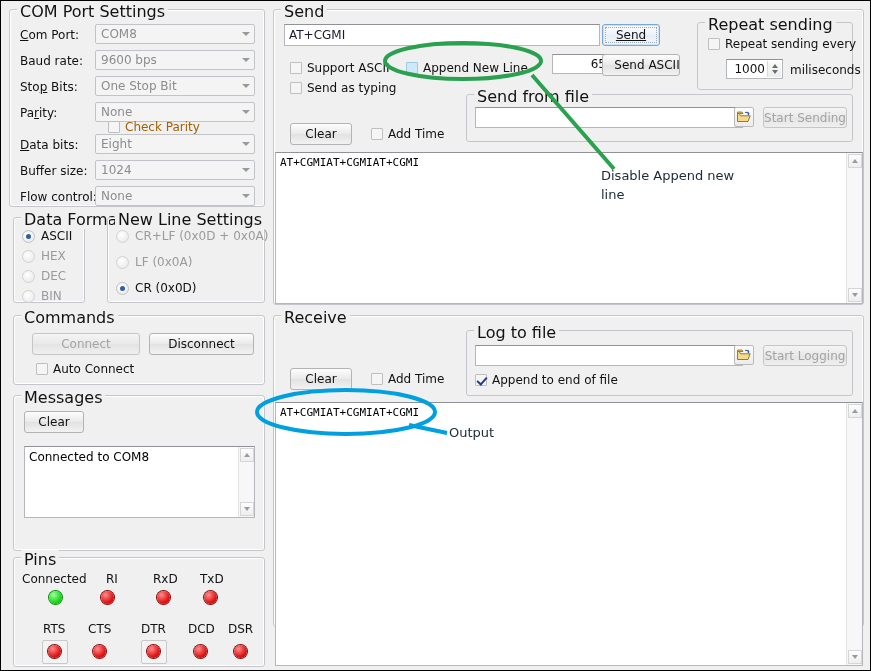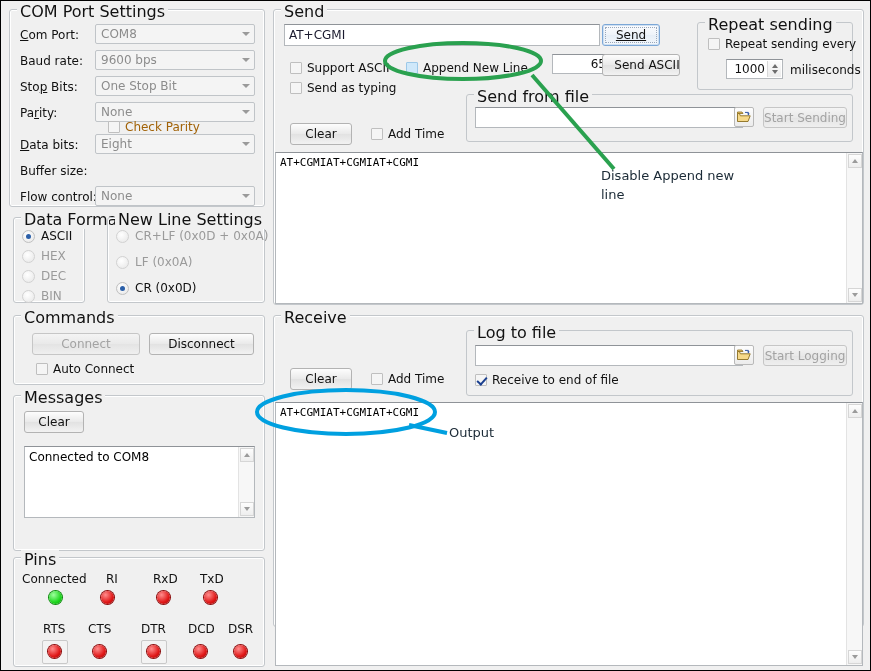--- a/index.html
+++ b/index.html
@@ -239,20 +239,24 @@
       <span>Check Parity</span>
     </div>
 
     <div class="lbl" style="left:10px; top:128px;"><u>D</u>ata bits:</div>
     <div class="combo" style="left:85px; top:124px; width:160px;">
       <span>Eight</span>
         <span class="arrow"></span>
     </div>
 
     <div class="lbl" style="left:10px; top:154px;">Buffer size:</div>
+    <div class="combo" style="left:85px; top:150px; width:160px;">
+      <span>1024</span>
+        <span class="arrow"></span>
+    </div>
 
     <div class="lbl" style="left:10px; top:180px;">Flow control:</div>
     <div class="combo" style="left:85px; top:176px; width:160px;">
       <span>None</span>
         <span class="arrow"></span>
     </div>
   </div>
 
   <div class="group dbl" style="left:12px; top:216px; width:72px; height:86px;">
     <div class="g-title">Data Format</div>
@@ -473,21 +477,21 @@
           <path d="M0.5 2.5 L0.5 1.0 L5 1.0 L6 2.5 Z" fill="#f0c96b" stroke="#8a6d1f" stroke-width="0.8"></path>
           <path d="M8 1.4 L11.4 1.4 L11.4 3.2" fill="none" stroke="#2f55a6" stroke-width="1"></path>
           <path d="M11.4 4.4 L10.1 2.6 L12.7 2.6 Z" fill="#2f55a6"></path>
         </svg>
       </div>
       <div class="btn dis" style="left:296px; top:14px; width:84px; height:21px;">
         <span>Start Logging</span>
       </div>
       <div class="cbx on" style="left:8px; top:42px;">
         <span class="box"></span>
-        <span>Receive to end of file</span>
+        <span>Append to end of file</span>
       </div>
     </div>
 
     <div class="tarea" style="left:1px; top:86px; width:588px; height:264px;">
       <div class="content">AT+CGMIAT+CGMIAT+CGMI</div>
       <div class="vscroll">
         <div class="sb-btn up">
             <i></i>
           </div>
         <div class="sb-btn dn">

